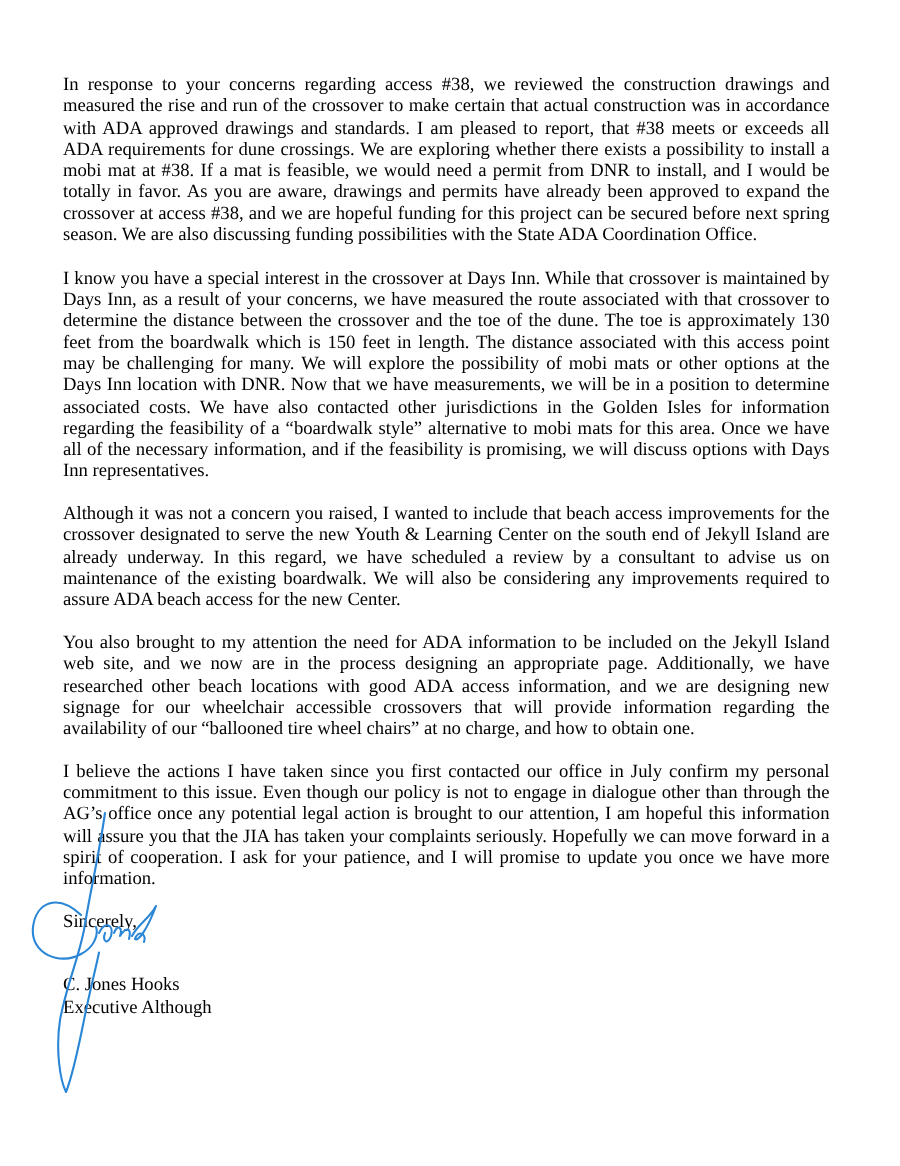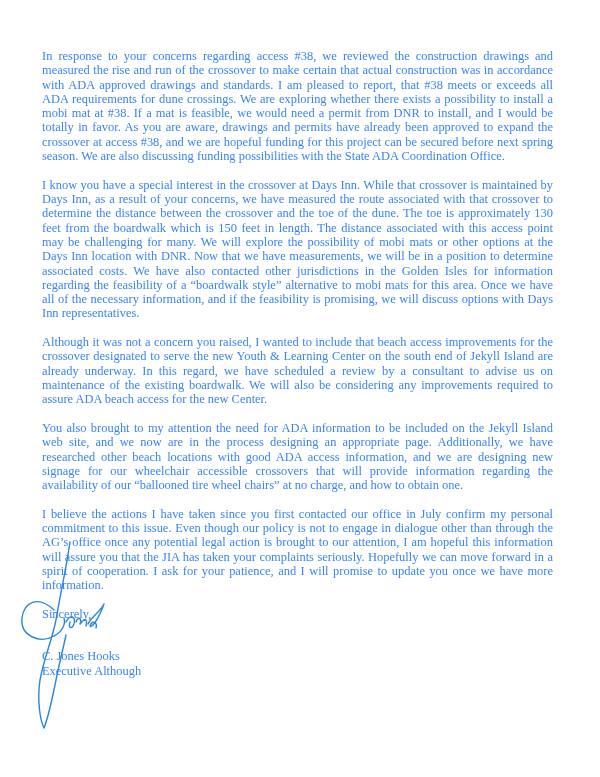--- a/index.html
+++ b/index.html
@@ -1,20 +1,20 @@
 <!DOCTYPE html>
 <html><head>
 <meta charset="utf-8">
 <style>
   html, body { margin: 0; padding: 0; background: #ffffff; }
   body { width: 600px; height: 777px; position: relative; overflow: hidden; }
   .page {
     position: absolute; left: 42px; top: 49px; width: 511px;
     font-family: "Liberation Serif", "DejaVu Serif", serif;
-    font-size: 12.45px; line-height: 14.3px; color: #3b82f6;
+    font-size: 12.45px; line-height: 14.3px; color: #000000;
   }
   .para { margin: 0 0 14.4px 0; text-align: justify; text-align-last: left; }
   .closing { margin: 0 0 0 0; }
   .sig-space { height: 28px; }
   .name-line { margin: 0; }
   .signature {
     position: absolute; left: 18px; top: 540px; width: 110px; height: 200px;
     pointer-events: none;
   }
 </style>

